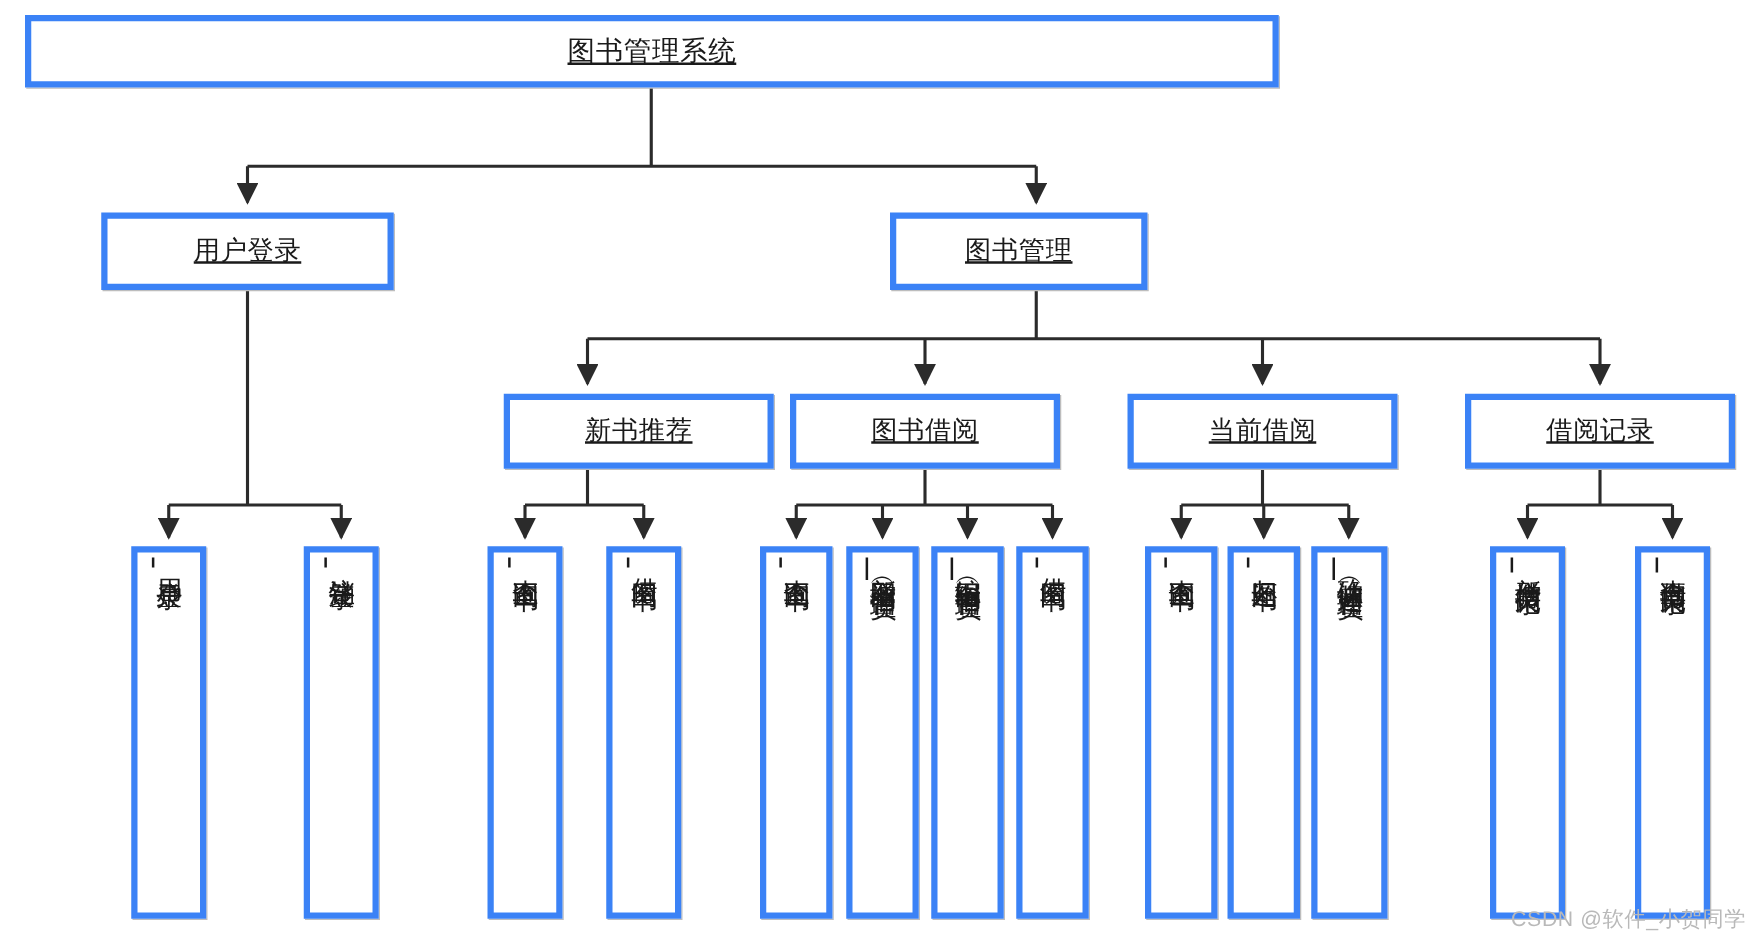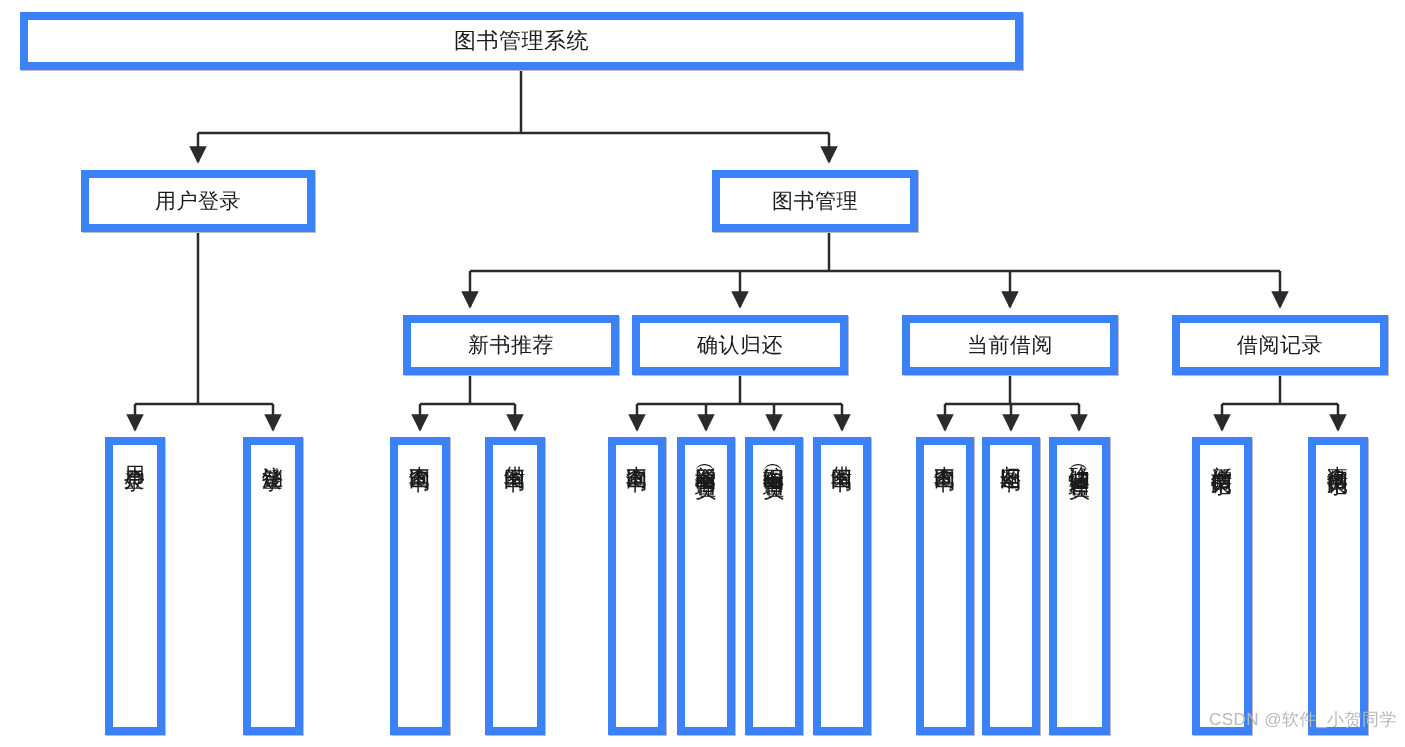--- a/index.html
+++ b/index.html
@@ -13,27 +13,28 @@
   #canvas {
     position: relative;
     width: 1405px;
     height: 747px;
     background: #ffffff;
     overflow: hidden;
   }
   .node {
     position: absolute;
     box-sizing: border-box;
-    border: 8px solid #3b82f6;
+    border: 5px solid #3b82f6;
     background: #ffffff;
     display: flex;
     align-items: center;
     justify-content: center;
     color: #1a1a1a;
     box-shadow: 1px 1px 0 #bdbdbd;
+    text-decoration: underline;
   }
   .node .label {
     text-align: center;
     line-height: 1.18;
     white-space: nowrap;
   }
   
   .node.h .label {
     font-size: 21px;
     letter-spacing: 0.5px;
@@ -58,21 +59,21 @@
     position: absolute;
     left: 0;
     top: 0;
     width: 1405px;
     height: 747px;
     pointer-events: none;
   }
   #watermark {
     position: absolute;
     right: 8px;
-    bottom: 16px;
+    bottom: 0;
     font-size: 17px;
     color: #b9b9b9;
     white-space: nowrap;
     letter-spacing: 0.5px;
   }
 </style>
 </head>
 <body>
 
 <div id="canvas">
@@ -135,21 +136,21 @@
     <span class="label">用户登录</span>
   </div>
   <div class="node h" style="left:712px; top:170px; width:206px; height:62px;">
     <span class="label">图书管理</span>
   </div>
 
   <div class="node h" style="left:362px; top:315px; width:216px; height:60px;margin-left:41px;">
     <span class="label">新书推荐</span>
   </div>
   <div class="node h" style="left:632px; top:315px; width:216px; height:60px;">
-    <span class="label">确认归还</span>
+    <span class="label">图书借阅</span>
   </div>
   <div class="node h" style="left:902px; top:315px; width:216px; height:60px;">
     <span class="label">当前借阅</span>
   </div>
   <div class="node h" style="left:1172px; top:315px; width:216px; height:60px;">
     <span class="label">借阅记录</span>
   </div>
 
   <div class="node v" style="left:105px; top:437px; width:60px; height:298px;">
     <span class="label">用户登录</span>

